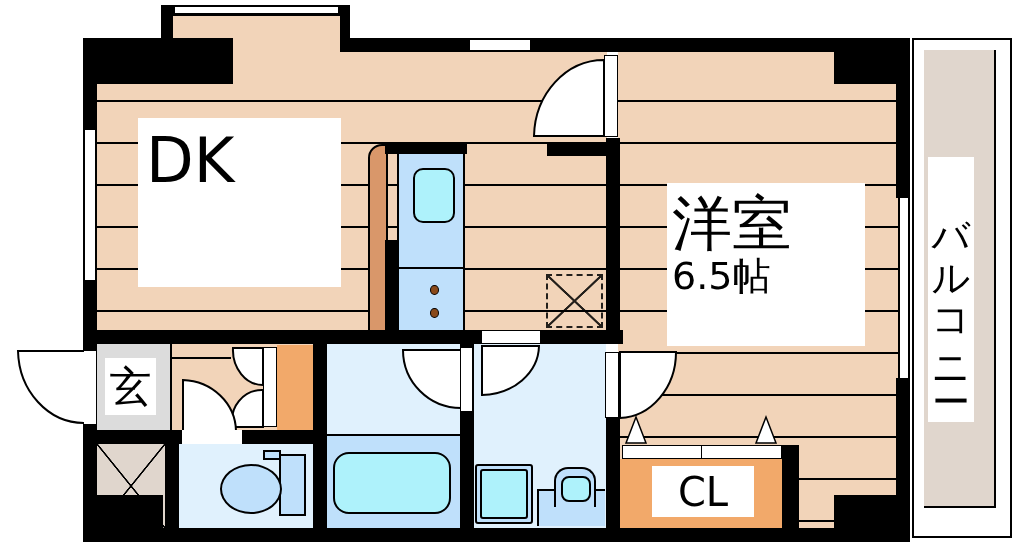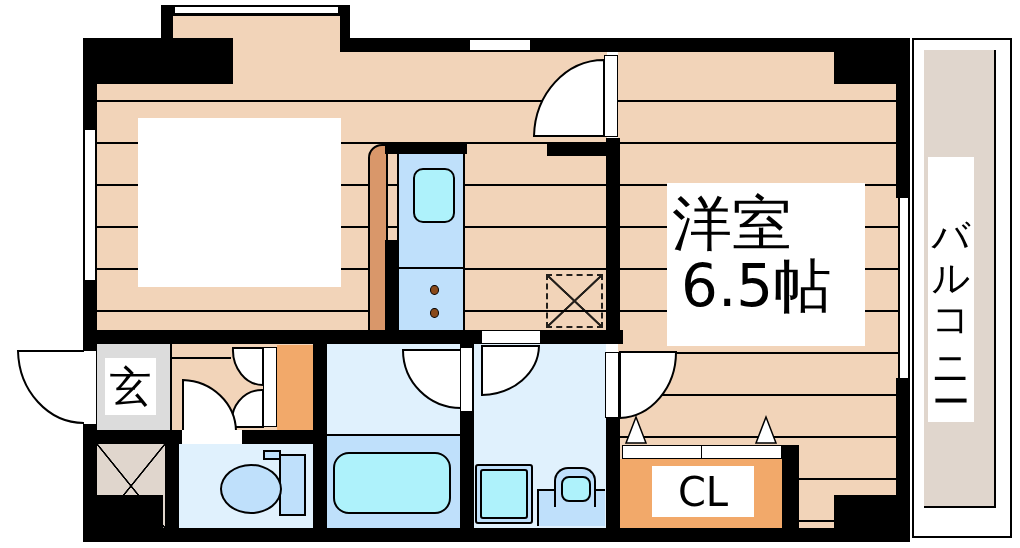--- a/index.html
+++ b/index.html
@@ -49,38 +49,39 @@
 <div class="wall" style="left:606px;top:138px;width:14px;height:205px;"></div>
 <div class="wall" style="left:547px;top:142px;width:62px;height:14px;"></div>
 <div class="wall" style="left:606px;top:415px;width:14px;height:120px;"></div>
 
 <div class="abs" style="left:604px;top:55px;width:14px;height:82px;background:#fff;border:1px solid #000;"></div>
 <svg style="left:532px;top:58px;" width="80" height="80">
     <path d="M72 2 A70 78 0 0 0 2 78 L72 78 Z" fill="#fff" stroke="#000" stroke-width="2"></path>
   </svg>
 
 <div class="label" style="left:138px;top:118px;width:195px;height:157px;padding:12px 0 0 8px;">
+  <div style="font-size:62px;">DK</div>
 </div>
 
 <div class="abs" style="left:368px;top:144px;width:20px;height:188px;background:#d9976a;border:2px solid #000;border-radius:14px 0 0 0;"></div>
 <div class="wall" style="left:385px;top:142px;width:82px;height:12px;"></div>
 <div class="wall" style="left:385px;top:240px;width:14px;height:92px;"></div>
 <div class="abs" style="left:397px;top:154px;width:68px;height:178px;background:#bfe0fb;border:2px solid #000;border-top:none;">
   <div class="abs" style="left:14px;top:14px;width:42px;height:55px;background:#aef2fb;border:2px solid #000;border-radius:10px;"></div>
   <div class="abs" style="left:0;top:113px;width:66px;height:2px;background:#000;"></div>
   <div class="abs" style="left:31px;top:131px;width:9px;height:10px;border-radius:50%;background:#8a4a1a;border:1px solid #000;"></div>
   <div class="abs" style="left:31px;top:154px;width:9px;height:10px;border-radius:50%;background:#8a4a1a;border:1px solid #000;"></div>
 </div>
 <div class="abs" style="left:546px;top:274px;width:57px;height:54px;border:2px dashed #000;background:
   linear-gradient(to bottom right, transparent 48%, #000 49%, #000 51%, transparent 52%),
   linear-gradient(to bottom left, transparent 48%, #000 49%, #000 51%, transparent 52%);opacity:.85;"></div>
 
 <div class="label" style="left:667px;top:183px;width:193px;height:153px;padding:10px 0 0 5px;">
   <div style="font-size:60px;">洋室</div>
-  <div style="font-size:58px;margin-top:4px;margin-left:9px;">6.5帖</div>
+  <div style="font-size:38px;margin-top:4px;">6.5帖</div>
 </div>
 
 <div class="abs" style="left:97px;top:344px;width:74px;height:86px;background:#dcdcdc;"></div>
 <div class="label" style="left:105px;top:358px;width:51px;height:57px;font-size:42px;display:flex;align-items:center;justify-content:center;">
   <span>玄</span>
 </div>
 <div class="abs" style="left:83px;top:350px;width:14px;height:75px;background:#fff;border:1px solid #000;"></div>
 <svg style="left:16px;top:349px;" width="70" height="80">
     <path d="M68 2 L2 2 A66 74 0 0 0 68 74" fill="#fff" stroke="#000" stroke-width="2"></path>
   </svg>

